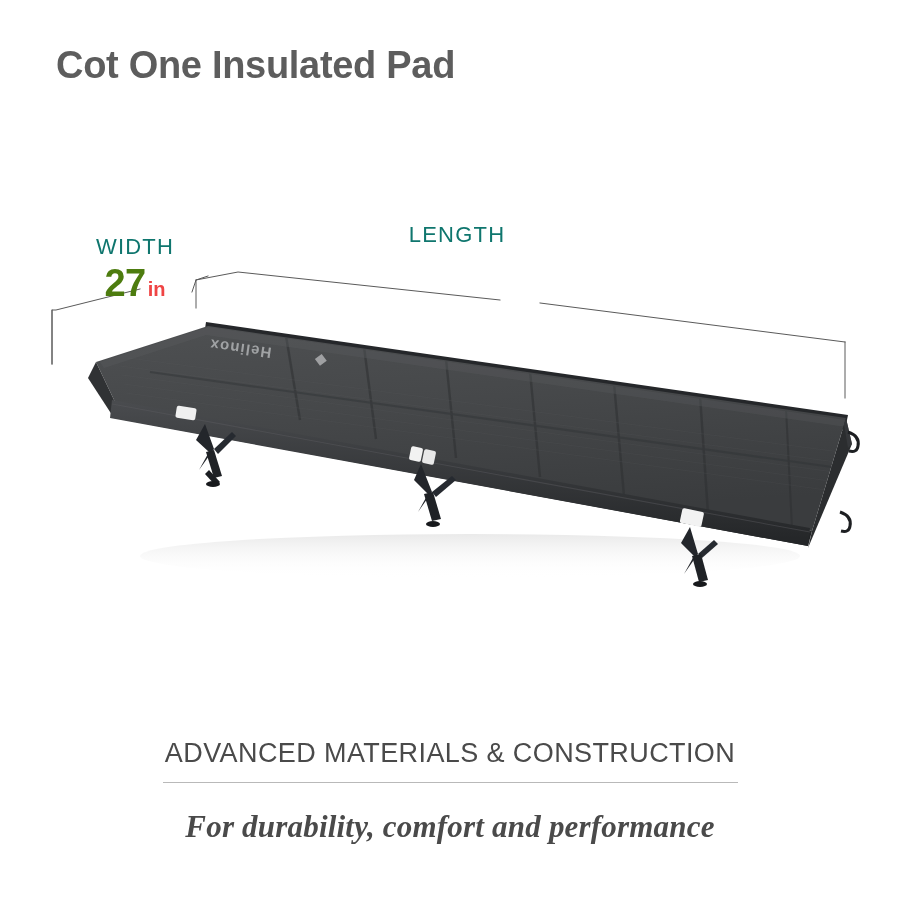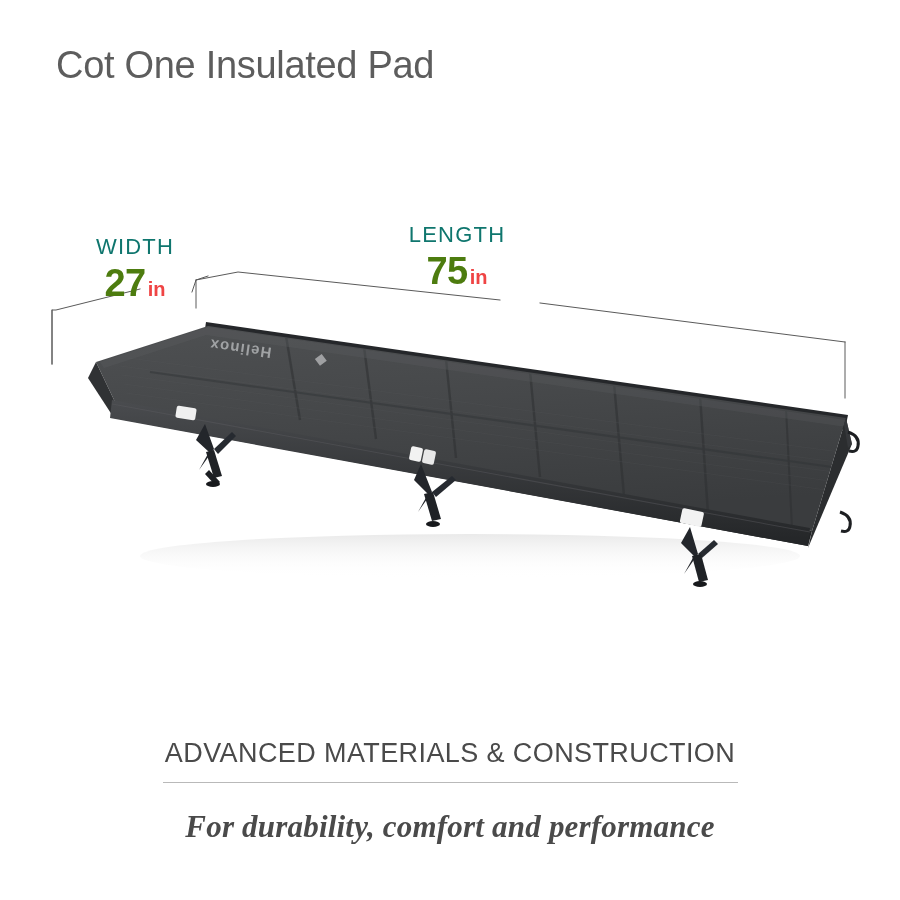--- a/index.html
+++ b/index.html
@@ -23,21 +23,21 @@
     height: 900px;
     background: #ffffff;
   }
 
   
   .page-title {
     position: absolute;
     left: 56px;
     top: 44px;
     font-size: 38px;
-    font-weight: normal;
+    font-weight: bold;
     letter-spacing: -0.3px;
     color: #5d5d5d;
     white-space: nowrap;
   }
 
   
   .dim-block {
     position: absolute;
     text-align: center;
     white-space: nowrap;
@@ -264,23 +264,20 @@
 
   <div class="dim-block dim-width">
     <div class="dim-caption">WIDTH</div>
     <div class="dim-value-row">
       <span class="dim-number">27</span><span class="dim-unit">in</span>
     </div>
   </div>
 
   <div class="dim-block dim-length">
     <div class="dim-caption">LENGTH</div>
-    <div class="dim-value-row">
-      <span class="dim-number">75</span><span class="dim-unit">in</span>
-    </div>
   </div>
 
   <div class="footer-block">
     <div class="footer-heading">ADVANCED MATERIALS &amp; CONSTRUCTION</div>
     <div class="footer-divider"></div>
     <div class="footer-sub">For durability, comfort and performance</div>
   </div>
 
 </div>
 

